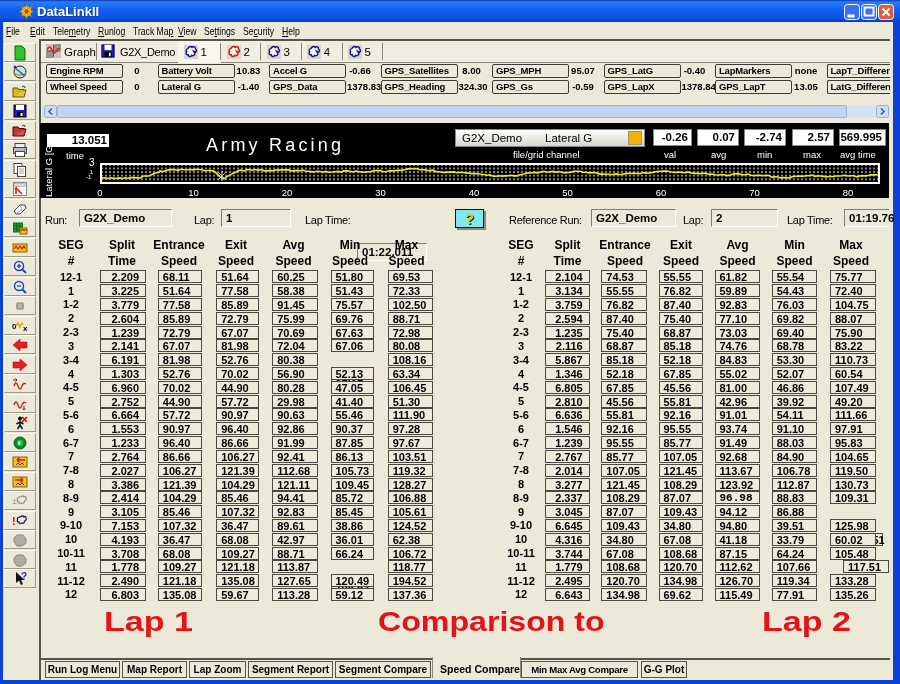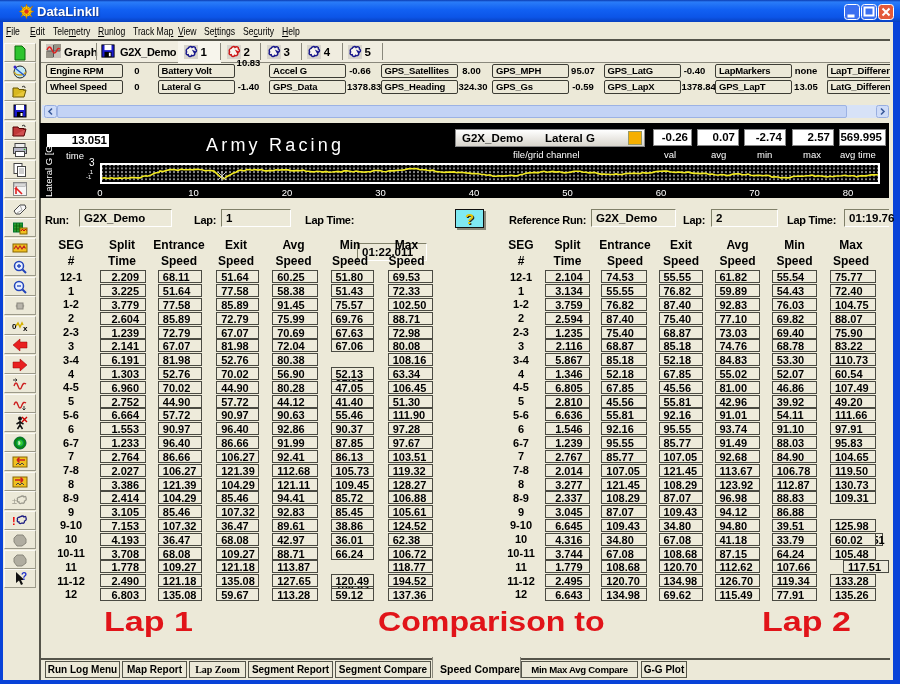--- a/index.html
+++ b/index.html
@@ -11,21 +11,21 @@
   color:#000; white-space:nowrap; }
 .cellL { padding-left:4px; text-align:left; }
 .cellR { padding-right:6px; text-align:right; }
 .seg { position:absolute; width:60px; text-align:center; font-weight:bold;
   font-size:11px; color:#000; }
 .hdr { position:absolute; text-align:center; font-weight:bold; font-size:12px; color:#000; white-space:nowrap;}
 .sunk { position:absolute; height:18px; background:#ece9d8;
   border-top:1px solid #808069; border-left:1px solid #808069;
   border-bottom:1px solid #fff; border-right:1px solid #fff;
   font-weight:bold; font-size:11.5px; line-height:17px; padding-left:4px; color:#000; white-space:nowrap;}
-.lbl { position:absolute; font-weight:bold; font-size:11.5px; color:#000; white-space:nowrap;}
+.lbl { position:absolute; font-weight:normal; font-size:11.5px; color:#000; white-space:nowrap;}
 .rl { font-size:11px !important; letter-spacing:-0.3px; }
 .fbox { position:absolute; width:77px; height:14px; border:1px solid #3c3c34;
   border-radius:2px; background:#ece9d8; font-weight:bold; font-size:9.5px; letter-spacing:-0.2px;
   line-height:12px; padding-left:3px; color:#000; white-space:nowrap; overflow:hidden;}
 .fval { position:absolute; width:26px; height:12px; text-align:center;
   font-weight:bold; font-size:9.5px; color:#000; white-space:nowrap;}
 .wht { position:absolute; color:#fff; white-space:nowrap; }
 .gbox { position:absolute; background:#fff; border:1px solid #888;
   font-weight:bold; font-size:11.5px; color:#000; text-align:right;
   line-height:15px; padding-right:3px; }
@@ -298,21 +298,21 @@
 <div class="abs" style="left:342px;top:43px;width:1px;height:17px;background:#8a887c;"></div>
 <div class="abs" style="left:347.5px;top:45px;width:14px;height:14px;background:#d8d5cc;"></div>
 <svg class="abs" style="left:347.5px;top:45px" width="14" height="14" viewBox="0 0 14 14">
     <path d="M4.0,3.4 C4.6,1.6 7.2,1.0 8.0,2.4 C9.6,1.0 11.8,2.0 11.4,3.8 C12.8,4.6 12.8,6.4 11.6,7.2 L9.6,6.2 L10.8,8.4 C10.8,10.2 9.2,11.2 7.8,10.4 C6.8,12.2 4.4,11.8 4.2,9.8 C2.6,10.2 1.4,8.4 2.6,7.0 C1.6,5.4 2.6,3.8 4.0,3.4 Z" fill="#f8f6ee" stroke="#1a1a8c" stroke-width="1.5"></path>
   </svg>
 <div class="lbl" style="left:364.5px;top:46px;font-size:11.5px;">5</div>
 <div class="abs" style="left:382px;top:43px;width:1px;height:17px;background:#8a887c;"></div>
 <div class="fbox" style="left:46px;top:63.5px;width:77px;">Engine RPM</div>
 <div class="fval" style="left:124px;top:64.5px;">0</div>
 <div class="fbox" style="left:157.5px;top:63.5px;width:77px;">Battery Volt</div>
-<div class="fval" style="left:235.5px;top:57px;text-align:center;">10.83</div>
+<div class="fval" style="left:235.5px;top:65px;text-align:center;">10.83</div>
 <div class="fbox" style="left:269px;top:63.5px;width:77px;">Accel G</div>
 <div class="fval" style="left:347px;top:64.5px;">-0.66</div>
 <div class="fbox" style="left:380.5px;top:63.5px;width:77px;">GPS_Satellites</div>
 <div class="fval" style="left:458.5px;top:64.5px;">8.00</div>
 <div class="fbox" style="left:492px;top:63.5px;width:77px;">GPS_MPH</div>
 <div class="fval" style="left:570px;top:64.5px;">95.07</div>
 <div class="fbox" style="left:603.5px;top:63.5px;width:77px;">GPS_LatG</div>
 <div class="fval" style="left:681.5px;top:64.5px;">-0.40</div>
 <div class="fbox" style="left:715px;top:63.5px;width:77px;">LapMarkers</div>
 <div class="fval" style="left:793px;top:64.5px;">none</div>
@@ -556,21 +556,21 @@
 <div class="cell cellL" style="left:601.3px;top:380.8px;width:45.5px;">67.85</div>
 <div class="cell cellL" style="left:658.5px;top:380.8px;width:44.3px;">45.56</div>
 <div class="cell cellL" style="left:714.5px;top:380.8px;width:45.5px;">81.00</div>
 <div class="cell cellL" style="left:771.7px;top:380.8px;width:45.5px;">46.86</div>
 <div class="cell cellL" style="left:830px;top:380.8px;width:45.5px;">107.49</div>
 <div class="seg" style="left:41px;top:395.1px;">5</div>
 <div class="seg" style="left:491px;top:395.1px;">5</div>
 <div class="cell cellR" style="left:99.5px;top:394.6px;width:46.5px;">2.752</div>
 <div class="cell cellL" style="left:157.8px;top:394.6px;width:44.4px;">44.90</div>
 <div class="cell cellL" style="left:216.2px;top:394.6px;width:43.1px;">57.72</div>
-<div class="cell cellL" style="left:272.2px;top:394.6px;width:45.5px;">44.12</div>
+<div class="cell cellL" style="left:272.2px;top:394.6px;width:45.5px;">29.98</div>
 <div class="cell cellL" style="left:330.5px;top:394.6px;width:43.2px;">41.40</div>
 <div class="cell cellL" style="left:387.7px;top:394.6px;width:45.4px;">51.30</div>
 <div class="cell cellR" style="left:545.3px;top:394.6px;width:44.4px;">2.810</div>
 <div class="cell cellL" style="left:601.3px;top:394.6px;width:45.5px;">45.56</div>
 <div class="cell cellL" style="left:658.5px;top:394.6px;width:44.3px;">55.81</div>
 <div class="cell cellL" style="left:714.5px;top:394.6px;width:45.5px;">42.96</div>
 <div class="cell cellL" style="left:771.7px;top:394.6px;width:45.5px;">39.92</div>
 <div class="cell cellL" style="left:830px;top:394.6px;width:45.5px;">49.20</div>
 <div class="seg" style="left:41px;top:408.9px;">5-6</div>
 <div class="seg" style="left:491px;top:408.9px;">5-6</div>
@@ -660,21 +660,21 @@
 <div class="seg" style="left:491px;top:491.8px;">8-9</div>
 <div class="cell cellR" style="left:99.5px;top:491.3px;width:46.5px;">2.414</div>
 <div class="cell cellL" style="left:157.8px;top:491.3px;width:44.4px;">104.29</div>
 <div class="cell cellL" style="left:216.2px;top:491.3px;width:43.1px;">85.46</div>
 <div class="cell cellL" style="left:272.2px;top:491.3px;width:45.5px;">94.41</div>
 <div class="cell cellL" style="left:330.5px;top:491.3px;width:43.2px;">85.72</div>
 <div class="cell cellL" style="left:387.7px;top:491.3px;width:45.4px;">106.88</div>
 <div class="cell cellR" style="left:545.3px;top:491.3px;width:44.4px;">2.337</div>
 <div class="cell cellL" style="left:601.3px;top:491.3px;width:45.5px;">108.29</div>
 <div class="cell cellL" style="left:658.5px;top:491.3px;width:44.3px;">87.07</div>
-<div class="cell cellL" style="left:714.5px;top:491.3px;width:45.5px;">96.98</div>
+<div class="cell cellL" style="left:714.5px;top:491.3px;width:45.5px;font-family:Liberation Mono, monospace;">96.98</div>
 <div class="cell cellL" style="left:771.7px;top:491.3px;width:45.5px;">88.83</div>
 <div class="cell cellL" style="left:830px;top:491.3px;width:45.5px;">109.31</div>
 <div class="seg" style="left:41px;top:505.6px;">9</div>
 <div class="seg" style="left:491px;top:505.6px;">9</div>
 <div class="cell cellR" style="left:99.5px;top:505.1px;width:46.5px;">3.105</div>
 <div class="cell cellL" style="left:157.8px;top:505.1px;width:44.4px;">85.46</div>
 <div class="cell cellL" style="left:216.2px;top:505.1px;width:43.1px;">107.32</div>
 <div class="cell cellL" style="left:272.2px;top:505.1px;width:45.5px;">92.83</div>
 <div class="cell cellL" style="left:330.5px;top:505.1px;width:43.2px;">85.45</div>
 <div class="cell cellL" style="left:387.7px;top:505.1px;width:45.4px;">105.61</div>
@@ -767,20 +767,20 @@
 <div class="cell cellL" style="left:658.5px;top:587.9px;width:44.3px;">69.62</div>
 <div class="cell cellL" style="left:714.5px;top:587.9px;width:45.5px;">115.49</div>
 <div class="cell cellL" style="left:771.7px;top:587.9px;width:45.5px;">77.91</div>
 <div class="cell cellL" style="left:830px;top:587.9px;width:45.5px;">135.26</div>
 <div class="abs b" style="left:104px;top:607px;font-size:27px;transform:scaleX(1.26);transform-origin:0 0;color:#e11419;">Lap 1</div>
 <div class="abs b" style="left:378px;top:607px;font-size:27px;transform:scaleX(1.19);transform-origin:0 0;color:#e11419;">Comparison to</div>
 <div class="abs b" style="left:762px;top:607px;font-size:27px;transform:scaleX(1.26);transform-origin:0 0;color:#e11419;">Lap 2</div>
 <div class="abs" style="left:41px;top:658px;width:849px;height:2px;background:#55544a;"></div>
 <div class="btab" style="left:45px;width:75px;">Run Log Menu</div>
 <div class="btab" style="left:122px;width:65px;">Map Report</div>
-<div class="btab" style="left:189px;width:57px;font-family:Liberation Serif, serif;">Lap Zoom</div>
+<div class="btab" style="left:189px;width:57px;">Lap Zoom</div>
 <div class="btab" style="left:248px;width:85px;">Segment Report</div>
 <div class="btab" style="left:335px;width:96px;">Segment Compare</div>
 <div class="abs" style="left:432px;top:657px;width:89px;height:4px;background:#ece9d8;"></div>
 <div class="abs" style="left:432px;top:657px;width:1px;height:21px;background:#8a887c;"></div>
 <div class="abs" style="left:520px;top:657px;width:1px;height:21px;background:#8a887c;"></div>
 <div class="abs b" style="left:440px;top:663px;font-size:10.5px;letter-spacing:0;color:#000;">Speed Compare</div>
 <div class="btab" style="left:521px;width:117px;font-size:9.6px;letter-spacing:-0.3px;">Min Max Avg Compare</div>
 <div class="btab" style="left:641px;width:46px;">G-G Plot</div>
 </body></html>

